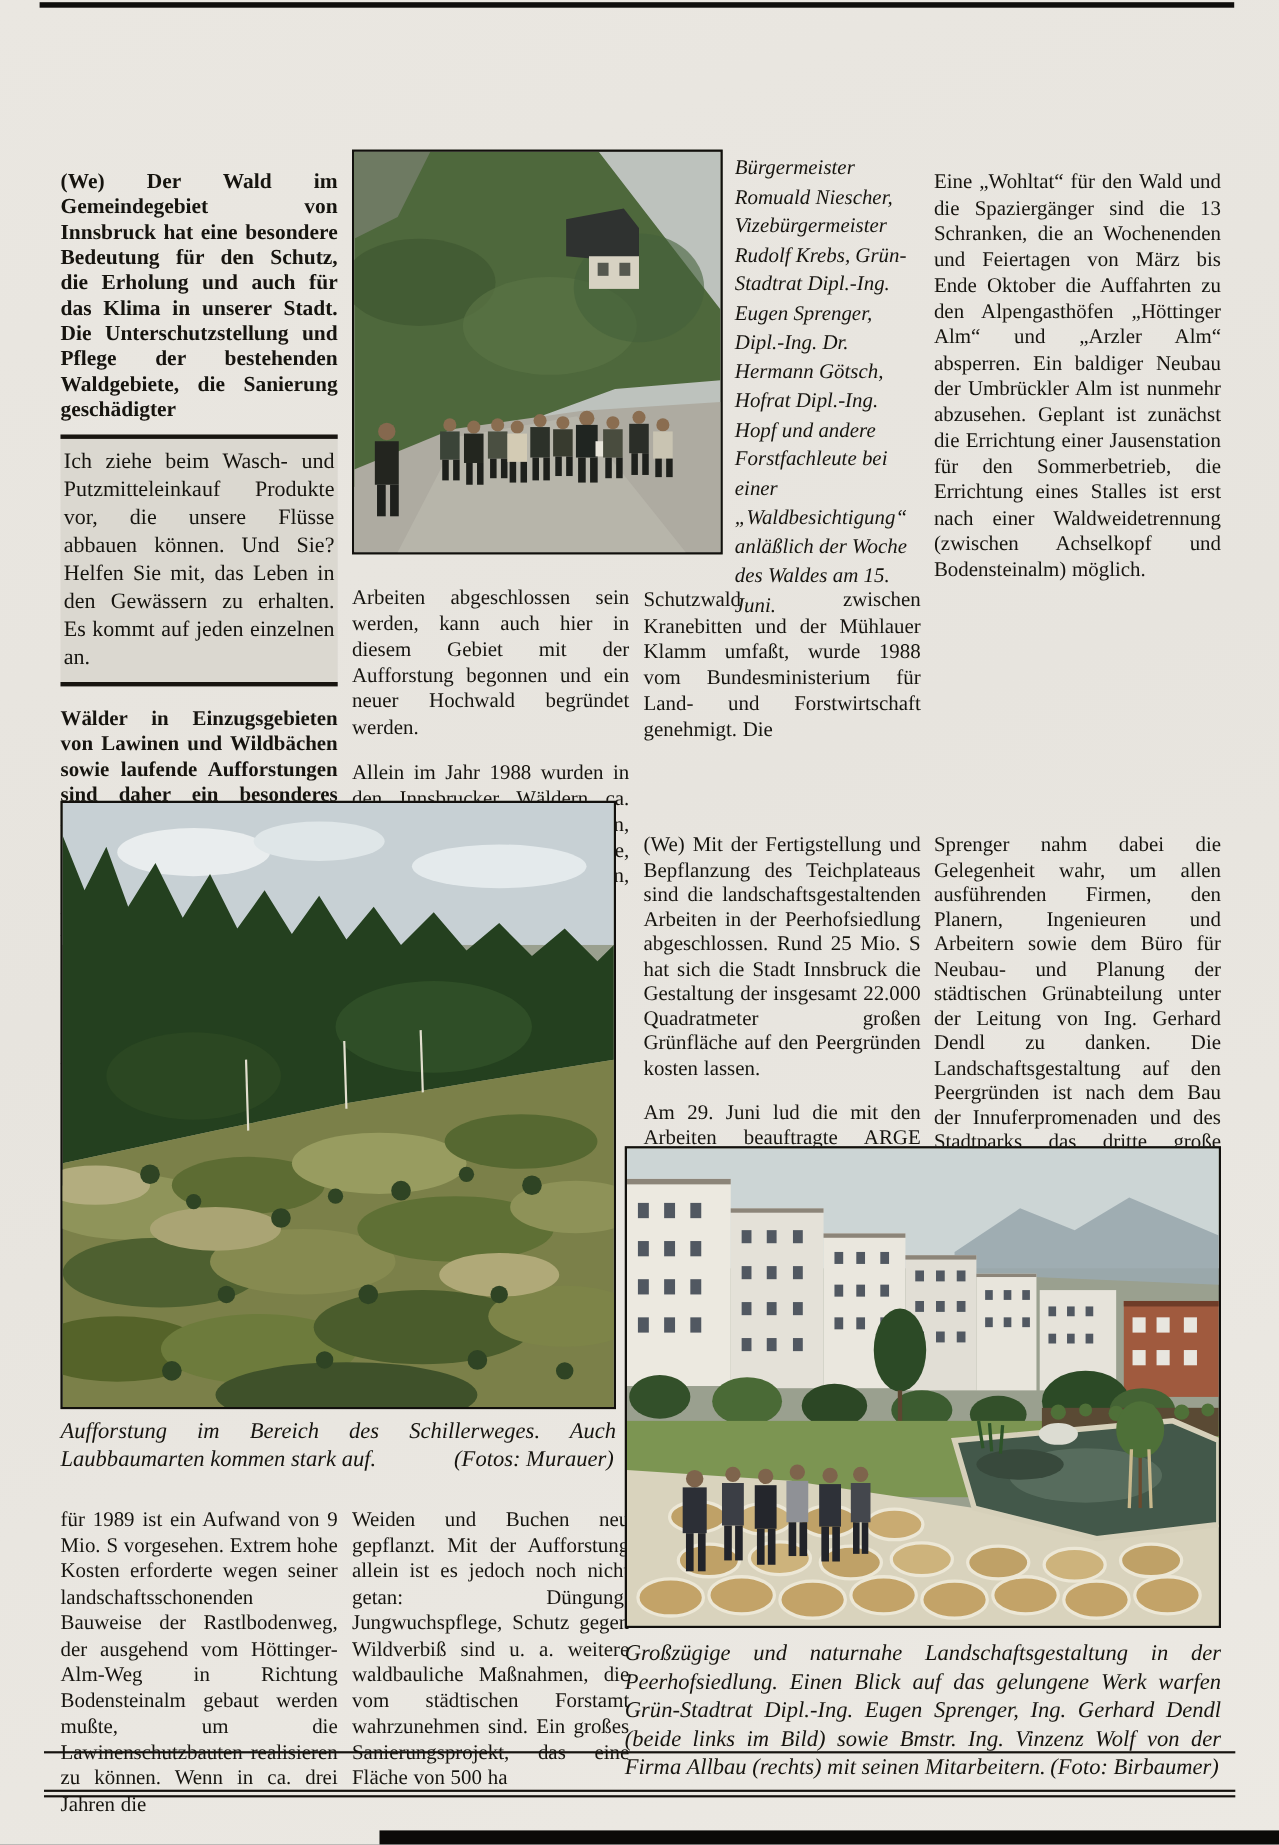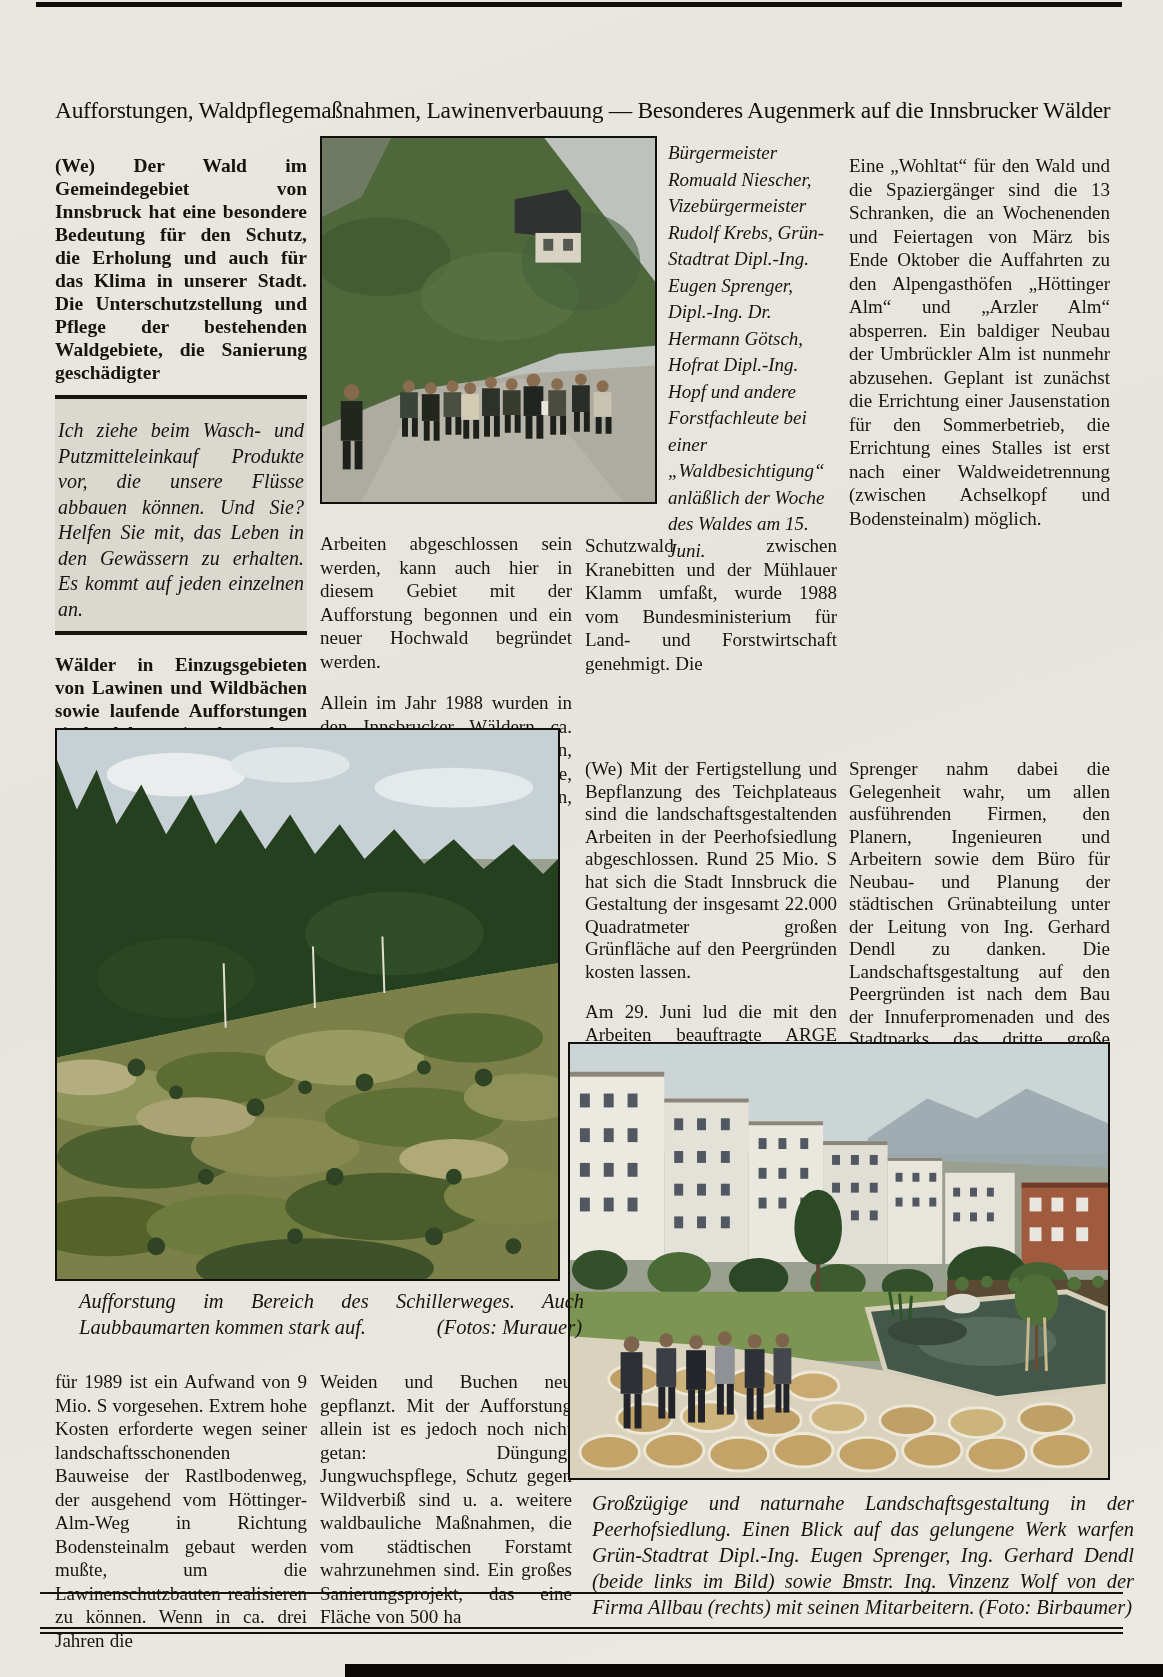--- a/index.html
+++ b/index.html
@@ -19,53 +19,52 @@
     position:absolute;left:55px;top:97px;width:1062px;
     font-size:23.5px;letter-spacing:-0.3px;color:#13110d;white-space:nowrap;
   }
   .col{position:absolute;text-align:justify;font-size:19px;line-height:23.5px;
        hyphens:auto;-webkit-hyphens:auto;word-spacing:0.5px;}
   .col p{margin:18px 0 7px 0;}
   .lead{font-weight:bold;font-size:19.5px;line-height:23px;}
   .bold-para{font-weight:bold;line-height:23px;}
   .quote-box{
     border-top:4px solid #181510;border-bottom:4px solid #181510;
-    background:#dbd8d0;font-style:italic;font-size:20px;line-height:25.5px;
-    padding:19px 3px 9px 3px;margin:11px 0 12px 0;
+    background:#dbd8d0;font-size:20px;line-height:25.5px;
+    padding:8px 3px 9px 3px;margin:11px 0 12px 0;
   }
   .photo{position:absolute;border:2px solid #12100d;box-sizing:border-box;background:#9aa08f;z-index:2;}
   .photo svg{display:block;width:100%;height:100%;}
   .side-caption{
     position:absolute;left:668px;top:140px;width:171px;
     font-style:italic;font-size:19px;line-height:26.5px;text-align:left;
   }
   .h2-block{position:absolute;left:585px;top:612px;width:530px;}
   .h2-line{font-size:37px;font-weight:bold;letter-spacing:-0.5px;line-height:41px;color:#0d0c0a;}
   .subhead2{font-size:24px;margin-top:9px;letter-spacing:-0.2px;}
   .caption{
     position:absolute;font-style:italic;font-size:20.5px;line-height:26px;
-    text-align:justify;hyphens:auto;-webkit-hyphens:auto;z-index:3;margin-left:24px;
+    text-align:justify;hyphens:auto;-webkit-hyphens:auto;z-index:3;
   }
   .credit{position:absolute;right:2px;bottom:0;font-style:italic;}
   .footer-rule1{position:absolute;left:40px;top:1592px;width:1083px;height:2px;background:#16130f;}
   .footer-row{position:absolute;left:40px;top:1599px;width:1083px;display:flex;font-size:20px;}
   .footer-page{margin-left:14px;}
   .footer-pub{flex:1;text-align:center;}
   .footer-rule2{position:absolute;left:40px;top:1627px;width:1083px;height:7px;
     border-top:2.5px solid #14110d;border-bottom:2.5px solid #14110d;box-sizing:border-box;}
   .bottom-bar{position:absolute;left:345px;top:1664px;width:818px;height:13px;background:#0b0a08;}
 </style>
 </head>
 <body>
 
 <div class="page">
 
   <div class="rule-top"></div>
 
-  <div class="subhead">Aufforstungen, Waldpflegemaßnahmen, Lawinenverbauung — Besonderes Augenmerk auf die Innsbrucker Wälder</div>
 
   <div class="col" style="left:55px;top:136px;width:252px;">
     <p class="lead">(We) Der Wald im Gemeindegebiet von Innsbruck hat eine besondere Bedeutung für den Schutz, die Erholung und auch für das Klima in unserer Stadt. Die Unterschutzstellung und Pflege der bestehenden Waldgebiete, die Sanierung geschädigter</p>
     <div class="quote-box">
       <span>Ich ziehe beim Wasch- und Putzmitteleinkauf Produkte vor, die unsere Flüsse abbauen können. Und Sie? Helfen Sie mit, das Leben in den Gewässern zu erhalten. Es kommt auf jeden einzelnen an.</span>
     </div>
     <p class="bold-para">Wälder in Einzugsgebieten von Lawinen und Wildbächen sowie laufende Aufforstungen sind daher ein besonderes Anliegen der Stadtgemeinde.</p>
     <p>Ein großes Schutzwaldsanierungsprojekt wurde heuer vom Amt für Wildbach- und Lawinenverbauung mit der „Zähmung“ der Rastlbodenlawine in Angriff genommen. Die Gesamtkosten belaufen sich auf 29 Mio. S,</p>
   </div>
 

